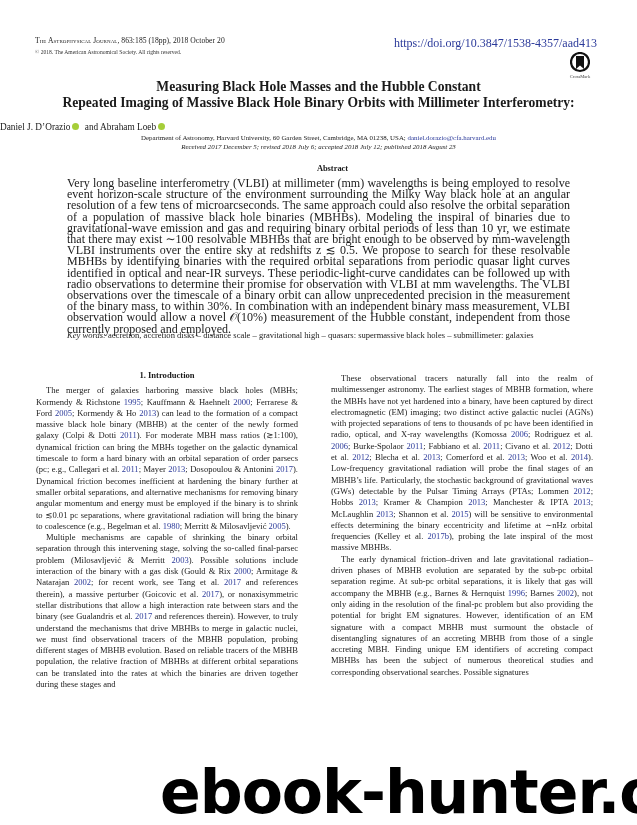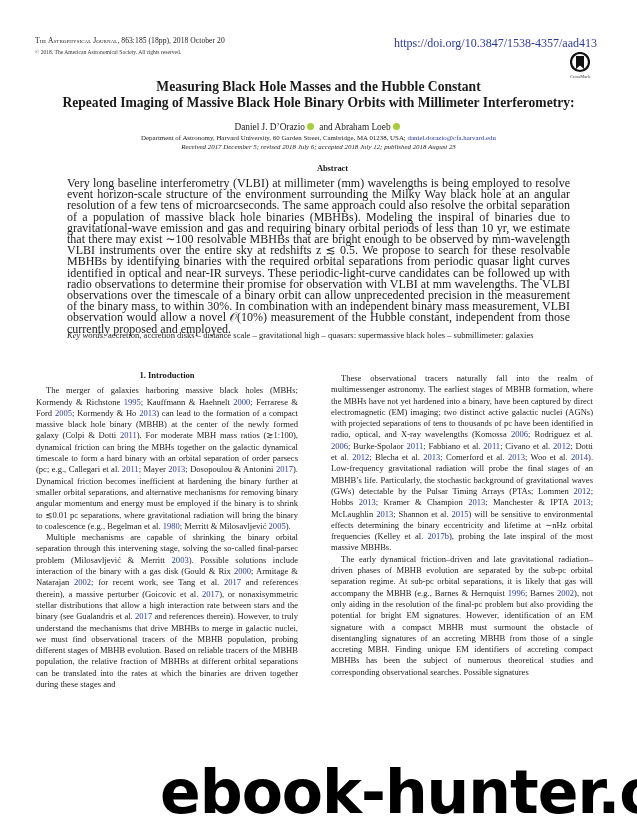--- a/index.html
+++ b/index.html
@@ -13,21 +13,21 @@
   .copyright { font-size: 5.6px; margin-top: 1px; color: #333; }
   .doi { position: absolute; right: 40px; top: 36px; font-size: 12px; color: #2b3a9a; }
   .crossmark { position: absolute; left: 565px; top: 52px; width: 30px; text-align: center; }
   .crossmark svg { display: block; margin: 0 auto; }
   .crossmark-label { font-size: 4.6px; color: #444; margin-top: 0px; }
 
   .title {
     position: absolute; left: 20px; right: 20px; top: 79px;
     text-align: center; font-weight: bold; font-size: 13.6px; line-height: 15.5px;
   }
-  .authors { position: absolute; left: 0; right: 0; top: 122px; text-align: center; font-size: 9.3px; }
+  .authors { position: absolute; left: 0; right: 0; top: 122px; font-size: 9.3px; }
   .orcid {
     display: inline-block; width: 7px; height: 7px; border-radius: 50%;
     background: #a6ce39; vertical-align: 0px; margin: 0 3px 0 2px;
   }
   .affil { position: absolute; left: 0; right: 0; top: 134px; text-align: center; font-size: 6.9px; }
   .affil .email { color: #2b3a9a; }
   .dates { position: absolute; left: 0; right: 0; top: 143px; text-align: center; font-size: 6.9px; font-style: italic; }
 
   .abstract-heading { position: absolute; left: 0; right: 0; top: 164px; text-align: center; font-weight: bold; font-size: 8.4px; padding-left: 28px; }
   .abstract-body {

